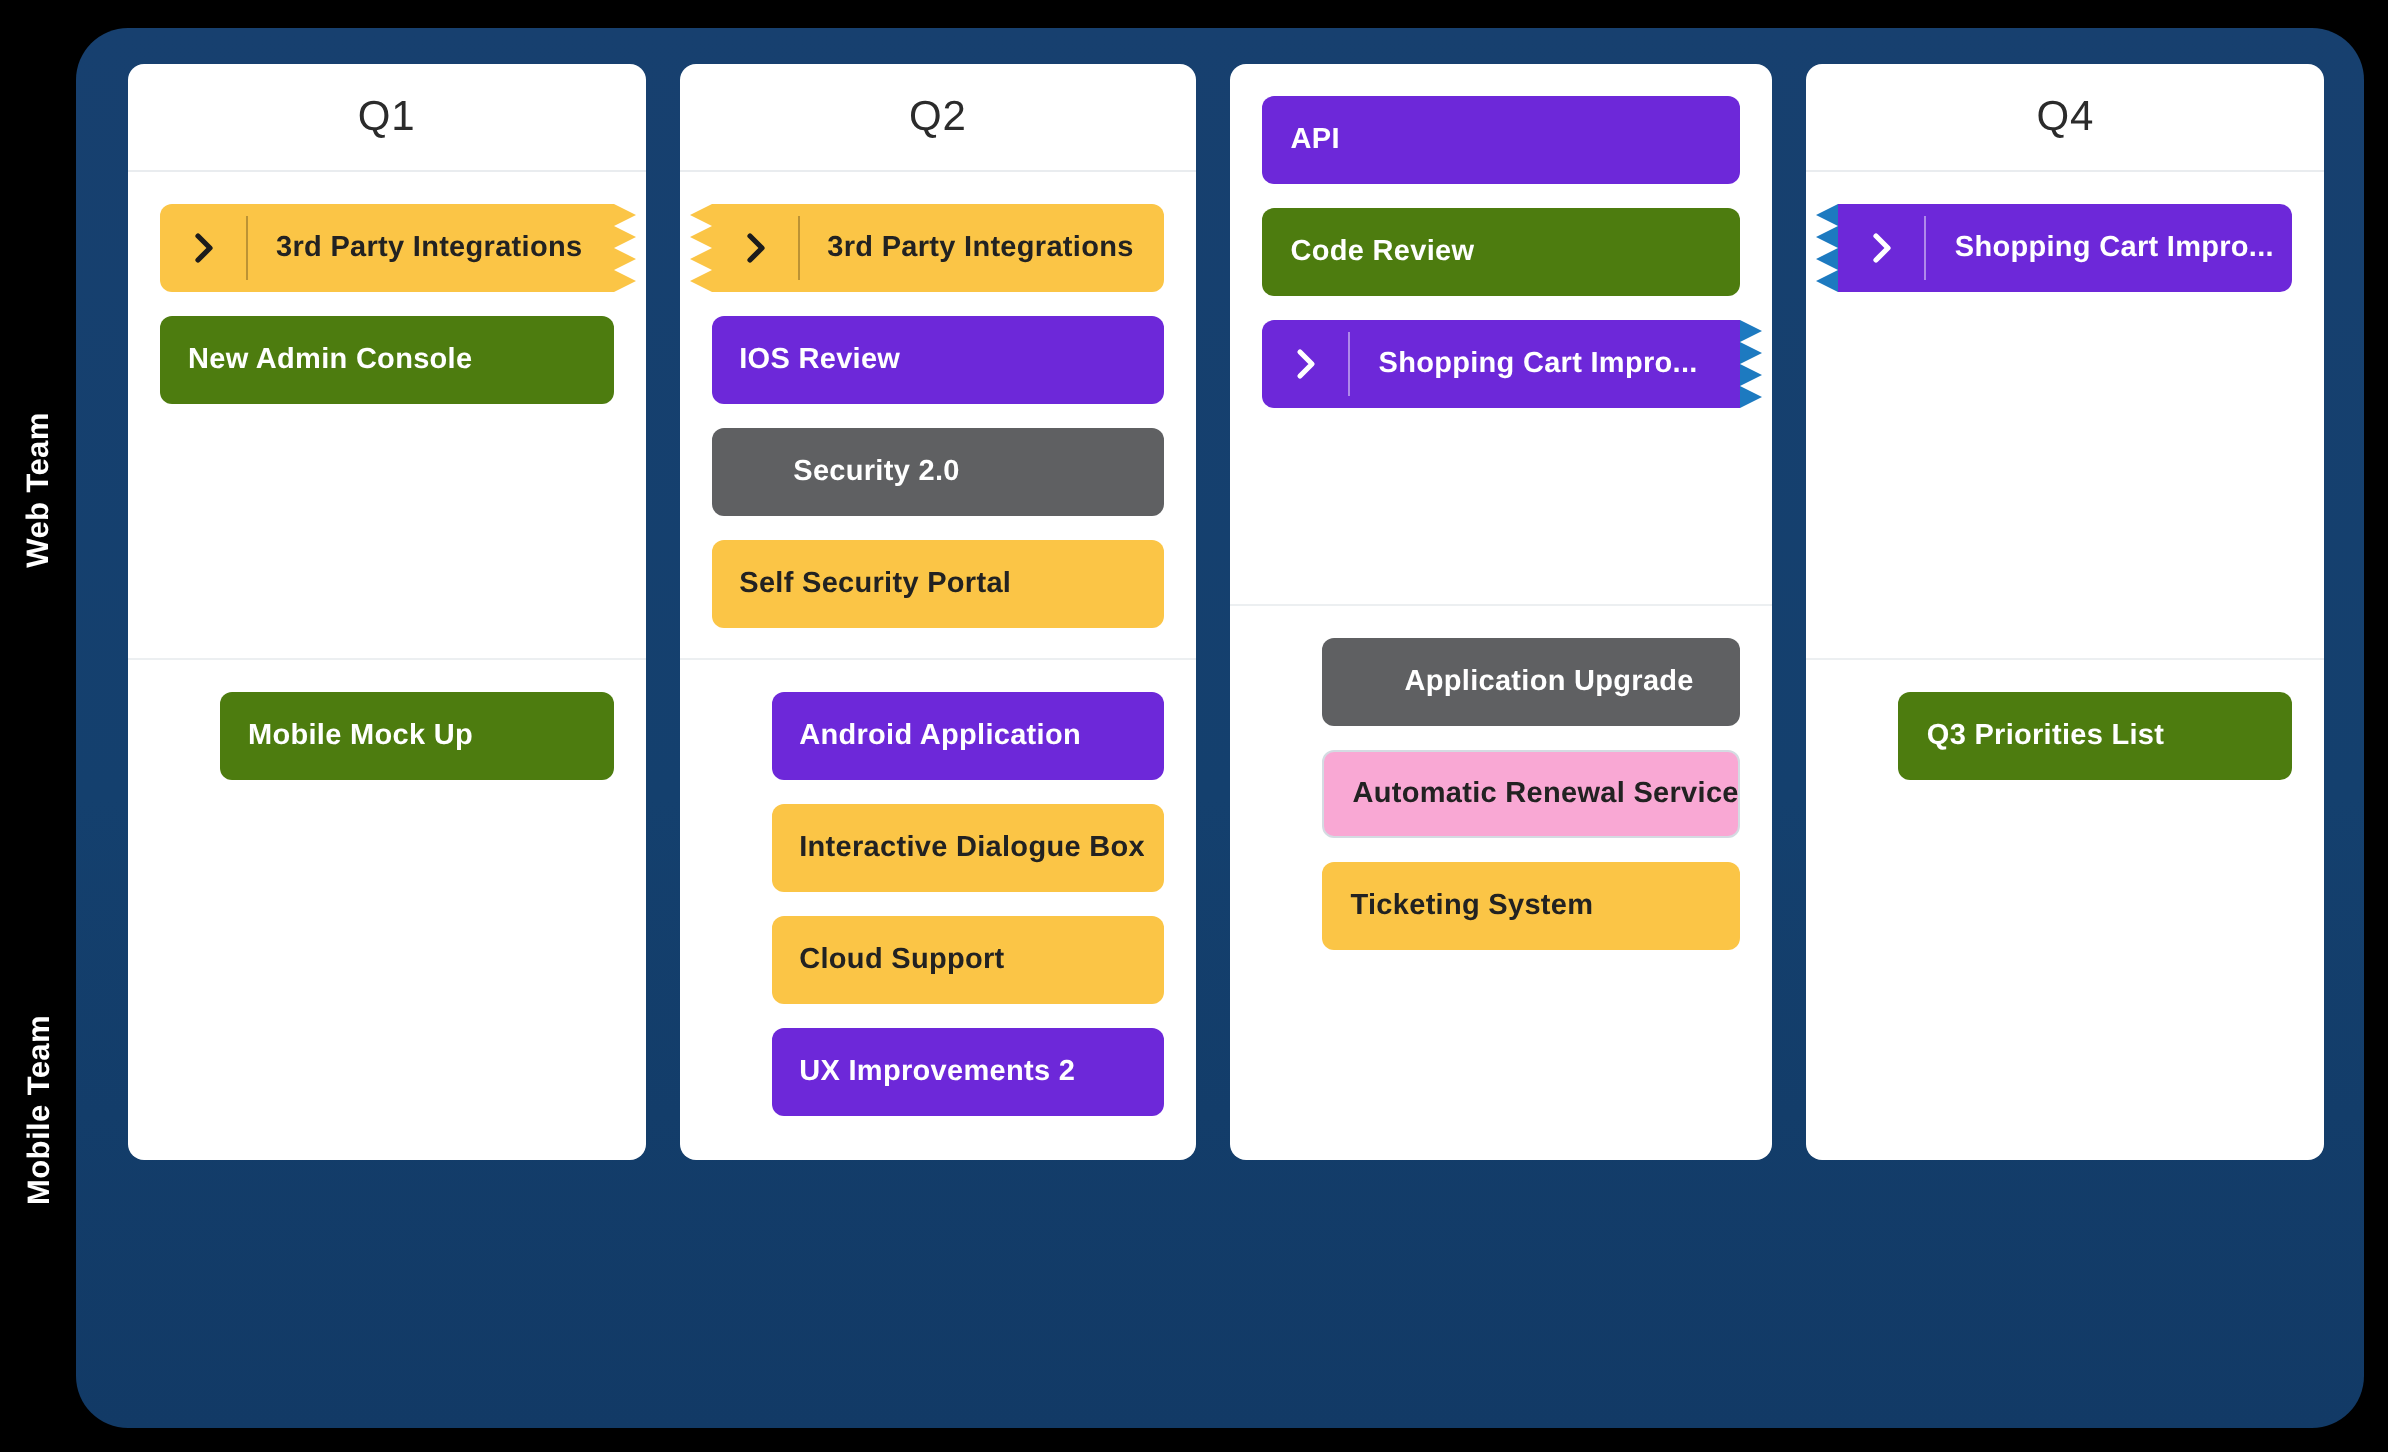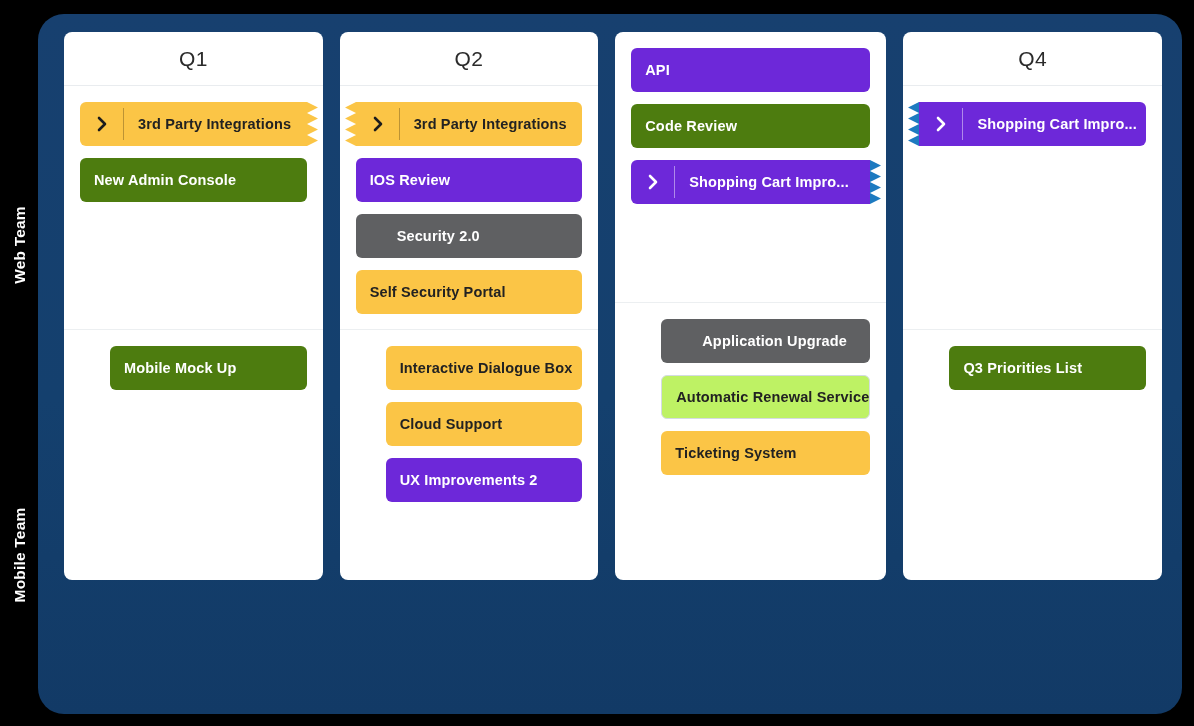--- a/index.html
+++ b/index.html
@@ -120,21 +120,21 @@
     border-radius: 6px;
     display: flex;
     align-items: center;
     flex: 0 0 auto;
     font-weight: bold;
   }
   .card-blue   { background: #6d28d9; color: #ffffff; }
   .card-red    { background: #4d7c0f; color: #ffffff; }
   .card-gray   { background: #5f6062; color: #ffffff; padding-left: 27px; }
   .card-yellow { background: #fbc546; color: #222222; }
-  .card-white  { background: #bef264; color: #222222; border: 1px solid #d4dbe2; }
+  .card-white  { background: #f9a8d4; color: #222222; border: 1px solid #d4dbe2; }
 
   .card-label {
     font-size: 14.5px;
     padding-left: 14px;
     letter-spacing: 0.15px;
     white-space: nowrap;
     overflow: hidden;
   }
 
   
@@ -242,20 +242,23 @@
             <div class="card-label">IOS Review</div>
           </div>
           <div class="card card-gray">
             <div class="card-label">Security 2.0</div>
           </div>
           <div class="card card-yellow">
             <div class="card-label">Self Security Portal</div>
           </div>
         </div>
         <div class="swimlane swimlane-mobile">
+          <div class="card card-blue">
+            <div class="card-label">Android Application</div>
+          </div>
           <div class="card card-yellow">
             <div class="card-label">Interactive Dialogue Box</div>
           </div>
           <div class="card card-yellow">
             <div class="card-label">Cloud Support</div>
           </div>
           <div class="card card-blue">
             <div class="card-label">UX Improvements 2</div>
           </div>
         </div>

